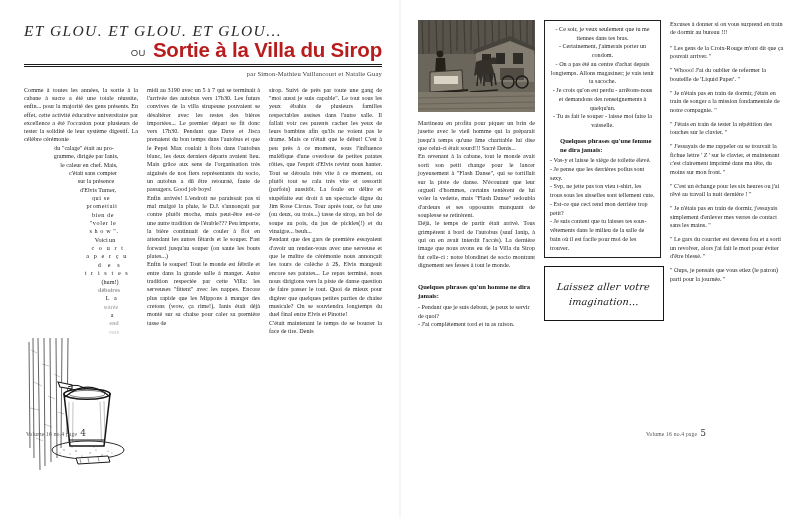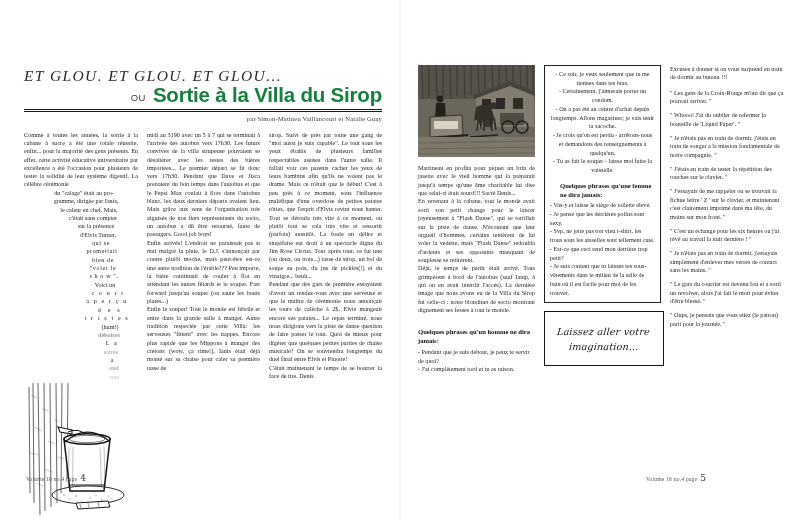--- a/index.html
+++ b/index.html
@@ -16,21 +16,20 @@
     font-family: "Liberation Serif", "DejaVu Serif", serif;
     color: #1a1a1a;
   }
 
   
   .page-half {
     position: absolute;
     top: 0;
     height: 452px;
     box-sizing: border-box;
-    margin-top: 45px;
   }
   #left-page  { left: 0;   width: 400px; padding: 22px 18px 0 24px; }
   #right-page { left: 400px; width: 400px; padding: 20px 16px 0 18px; }
 
   .gutter {
     position: absolute;
     left: 399px; top: 0;
     width: 2px; height: 518px;
     background: linear-gradient(to right, rgba(0,0,0,0.0), rgba(0,0,0,0.07), rgba(0,0,0,0.0));
   }
@@ -58,21 +57,21 @@
     font-weight: 400;
     color: #3a3a3a;
     letter-spacing: 0.4px;
     padding-bottom: 3px;
   }
   .main-title {
     font-family: "Liberation Sans", sans-serif;
     font-weight: bold;
     font-size: 20.5px;
     letter-spacing: -0.2px;
-    color: #15803d;
+    color: #b91c1c;
     line-height: 1.05;
     white-space: nowrap;
   }
   .rule-double {
     margin-top: 3px;
     border-top: 1.6px solid #1a1a1a;
     border-bottom: 0.7px solid #1a1a1a;
     height: 1.5px;
   }
   .byline {

